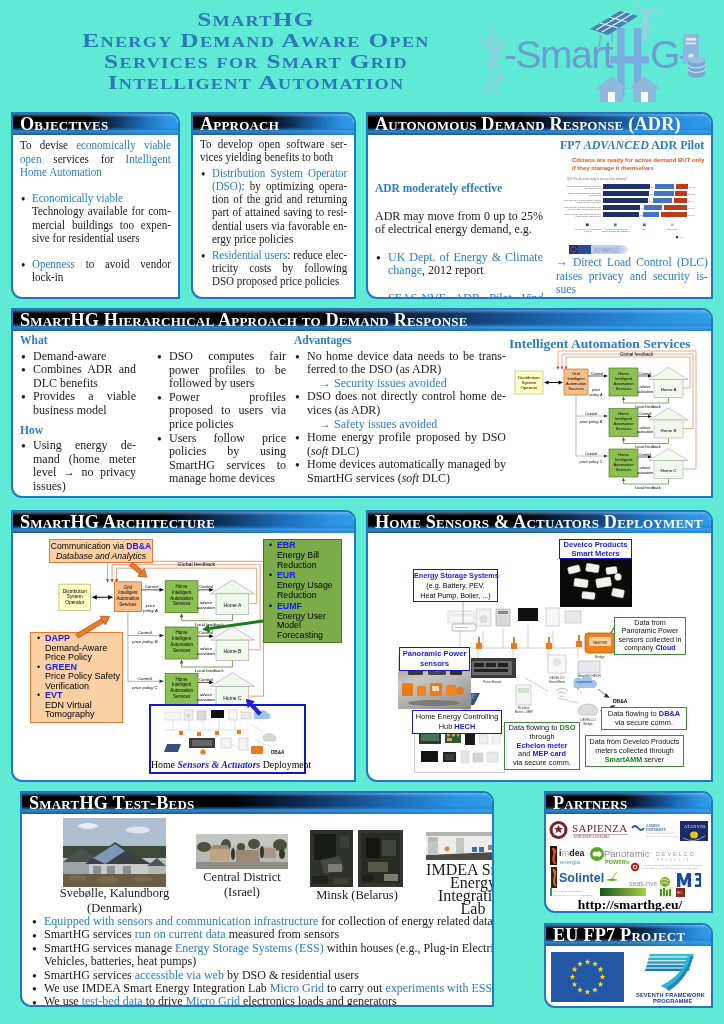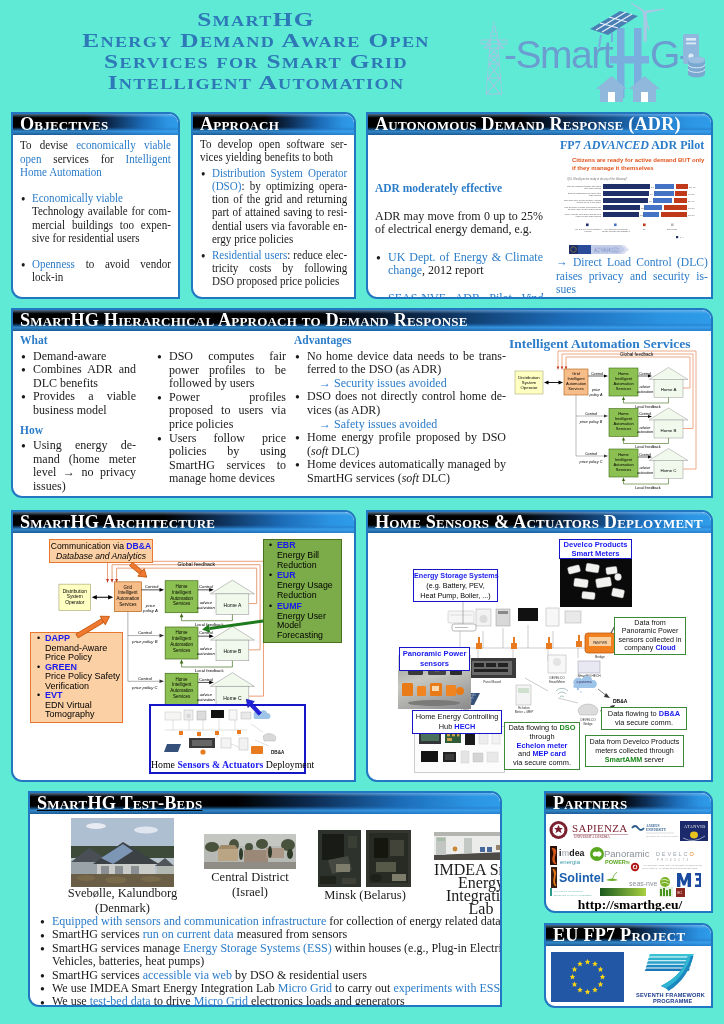--- a/index.html
+++ b/index.html
@@ -358,21 +358,21 @@
             <rect x="41" y="34" width="20" height="6" fill="#666"></rect>
       <rect x="70" y="32" width="10" height="10" fill="#f4f4f4" stroke="#aaa" stroke-width="0.4"></rect>
       <polygon points="16,38 30,38 27,46 13,46" fill="#35507a"></polygon>
       <rect x="88" y="32" width="9" height="12" fill="#f2f2f2" stroke="#aaa" stroke-width="0.4"></rect>
       <path d="M103 10 c-2 -4 3 -7 6 -4 c2 -3 7 -2 7 1 c4 0 5 5 1 6 l-12 0 c-2 0 -3 -1 -2 -3 Z" fill="#9ec4e8"></path>
       <path d="M112 30 a7 5 0 0 1 13 2 l-1 3 l-11 0 Z" fill="#d8d8d8" stroke="#aaa" stroke-width="0.4"></path>
       <rect x="100" y="40 " width="12" height="8" fill="#e87a20" rx="1"></rect>
       <circle cx="52" cy="46" r="2.6" fill="#e87a20"></circle>
       <text x="120" y="48" font-size="4.6" font-weight="bold" fill="#111" font-family="Liberation Sans,sans-serif">DB&amp;A</text>
     </svg>
-    <div style="position:absolute;left:0;right:0;bottom:2px;text-align:center;font-family:'Liberation Serif',serif;font-size:9.8px;white-space:nowrap;">Home <span style="color:#1a1aee;font-weight:bold;">Sensors &amp; Actuators</span> Deployment</div>
+    <div style="position:absolute;left:0;right:0;bottom:2px;text-align:center;font-family:'Liberation Serif',serif;font-size:9.8px;white-space:nowrap;">Home <span style="color:#1a1aee;font-weight:bold;font-style:italic;">Sensors &amp; Actuators</span> Deployment</div>
   </div>
 
   <svg class="t" style="left:0;top:0;" width="341" height="247" viewBox="0 0 341 247">
     <g fill="#f07830" stroke="#c05a10" stroke-width="0.8" stroke-linejoin="round">
       <g transform="translate(118,31) rotate(40)">
               <rect x="0" y="-2.2" width="13" height="4.4"></rect>
               <polygon points="13,-5 20.5,0 13,5"></polygon>
             </g>
       <g transform="translate(64,103) rotate(-31)">
               <rect x="0" y="-2.2" width="30" height="4.4"></rect>
@@ -545,21 +545,21 @@
   </div>
   <div class="t" style="left:44px;top:177px;width:90px;height:24px;background:#fff;border:1.5px solid #1616c8;box-sizing:border-box;text-align:center;font-size:7.4px;line-height:9.8px;padding-top:1px;color:#111;white-space:nowrap;">Home Energy Controlling<br>Hub <span style="color:#1a1aee;font-weight:bold;">HECH</span></div>
 
   <div class="t" style="left:246px;top:84px;width:72px;height:38px;background:#fff;border:1.5px solid #3a8a3a;box-sizing:border-box;text-align:center;font-size:7.2px;line-height:8.4px;padding-top:1px;color:#111;white-space:nowrap;">Data from<br>Panoramic Power<br>sensors collected in<br>company <span style="color:#1a1aee;font-weight:bold;">Cloud</span></div>
   <div class="t" style="left:233px;top:174px;width:86px;height:23px;background:#fff;border:1.5px solid #3a8a3a;box-sizing:border-box;text-align:center;font-size:7.4px;line-height:9px;padding-top:1px;color:#111;white-space:nowrap;">Data flowing to <span style="color:#1a1aee;font-weight:bold;">DB&amp;A</span><br>via secure comm.</div>
   <div class="t" style="left:217px;top:202px;width:99px;height:32px;background:#fff;border:1.5px solid #3a8a3a;box-sizing:border-box;text-align:center;font-size:7.2px;line-height:9px;padding-top:1px;color:#111;white-space:nowrap;">Data from Develco Products<br>meters collected through<br><span style="color:#18881a;font-weight:bold;">SmartAMM</span> server</div>
   <div class="t" style="left:136px;top:189px;width:76px;height:48px;background:#fff;border:1.5px solid #3a8a3a;box-sizing:border-box;text-align:center;font-size:7.4px;line-height:8.8px;padding-top:1px;color:#111;white-space:nowrap;">Data flowing to <span style="color:#18881a;font-weight:bold;">DSO</span><br>through<br><span style="color:#1a1aee;font-weight:bold;">Echelon meter</span><br>and <span style="color:#1a1aee;font-weight:bold;">MEP card</span><br>via secure comm.</div>
  </div>
 </div>
 
-<div class="box" style="left:28px;top:791px;width:474px;height:216px;text-decoration:underline;">
+<div class="box" style="left:20px;top:791px;width:474px;height:216px;">
  <div class="hdr">SmartHG Test-Beds</div>
  <div class="bd" style="font-size:12.5px;color:#1a1a1a;">
 
   <svg class="t" style="left:41px;top:4px;" width="103" height="69" viewBox="0 0 103 69">
     <rect width="103" height="69" fill="#b9c3cb"></rect>
     <rect y="0" width="103" height="38" fill="#aebfd2"></rect>
     <ellipse cx="25" cy="8" rx="10" ry="3" fill="#e8ecf2"></ellipse>
           <ellipse cx="75" cy="12" rx="12" ry="3.5" fill="#dfe6ef"></ellipse>
     <rect y="28" width="103" height="12" fill="#3d4a3a"></rect>
     <polygon points="0,44 18,30 40,44" fill="#4a4f55"></polygon>

